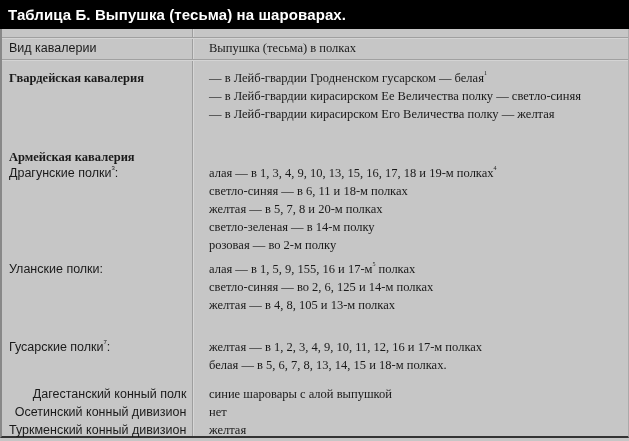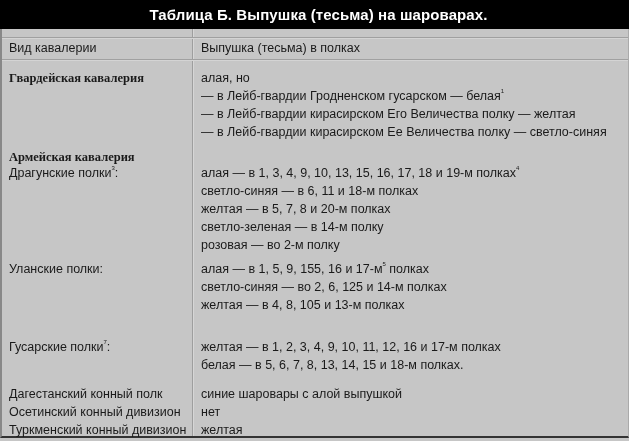--- a/index.html
+++ b/index.html
@@ -9,60 +9,58 @@
     font-family: "Liberation Sans", "DejaVu Sans", sans-serif;
     color: #1a1a1a;
     position: relative;
   }
   .title-bar {
     position: absolute; left: 0; top: 0; width: 629px; height: 29px;
     background: #000; color: #fff;
     font-weight: bold; font-size: 15px;
     line-height: 29px; padding-left: 8px; box-sizing: border-box;
     letter-spacing: 0.1px;
-    text-align: center;
   }
   .table {
     position: absolute; left: 0; top: 29px; width: 629px; height: 409px;
     background: #c6c6c6;
     border-left: 2px solid #888; box-sizing: border-box;
     border-bottom: 2px solid #333;
     border-right: 1px solid #aaa;
   }
   .vdiv {
     position: absolute; left: 190px; top: 0; bottom: 0;
     width: 1px; background: #9e9e9e; border-right: 1px solid #d6d6d6;
   }
   .hline { position: absolute; left: 0; right: 0; height: 1px; background: #a0a0a0; border-bottom: 1px solid #d4d4d4; }
   .cell { position: absolute; font-size: 12.5px; line-height: 18px; white-space: nowrap; }
-  .left { left: 7px; }
-  .right { left: 199px; }
+  .left { left: 7px; text-align: right; }
+  .right { left: 207px; font-family: Liberation Serif, serif; }
   .bold { font-weight: bold; font-family: Liberation Serif, serif; }
   .line { display: block; height: 18px; }
   sup { font-size: 6px; vertical-align: 7px; line-height: 0; }
 </style>
 </head>
 <body>
 
 <div class="title-bar">Таблица Б. Выпушка (тесьма) на шароварах.</div>
 
 <div class="table">
   <div class="vdiv"></div>
   <div class="hline" style="top:8px"></div>
   <div class="hline" style="top:30px"></div>
 
   <div class="cell left" style="top:10px">Вид кавалерии</div>
   <div class="cell right" style="top:10px">Выпушка (тесьма) в полках</div>
 
   <div class="cell left bold" style="top:40px">Гвардейская кавалерия</div>
   <div class="cell right" style="top:40px">
-    <span class="line">алая, но</span>
     <span class="line"><span>— в Лейб-гвардии Гродненском гусарском — белая</span><sup>1</sup></span>
+    <span class="line">— в Лейб-гвардии кирасирском Ее Величества полку — светло-синяя</span>
     <span class="line">— в Лейб-гвардии кирасирском Его Величества полку — желтая</span>
-    <span class="line">— в Лейб-гвардии кирасирском Ее Величества полку — светло-синяя</span>
   </div>
 
   <div class="cell left bold" style="top:119px">Армейская кавалерия</div>
   <div class="cell left" style="top:135px"><span>Драгунские полки</span><sup>3</sup><span>:</span></div>
   <div class="cell right" style="top:135px">
     <span class="line"><span>алая — в 1, 3, 4, 9, 10, 13, 15, 16, 17, 18 и 19-м полках</span><sup>4</sup></span>
     <span class="line">светло-синяя — в 6, 11 и 18-м полках</span>
     <span class="line">желтая — в 5, 7, 8 и 20-м полках</span>
     <span class="line">светло-зеленая — в 14-м полку</span>
     <span class="line">розовая — во 2-м полку</span>

